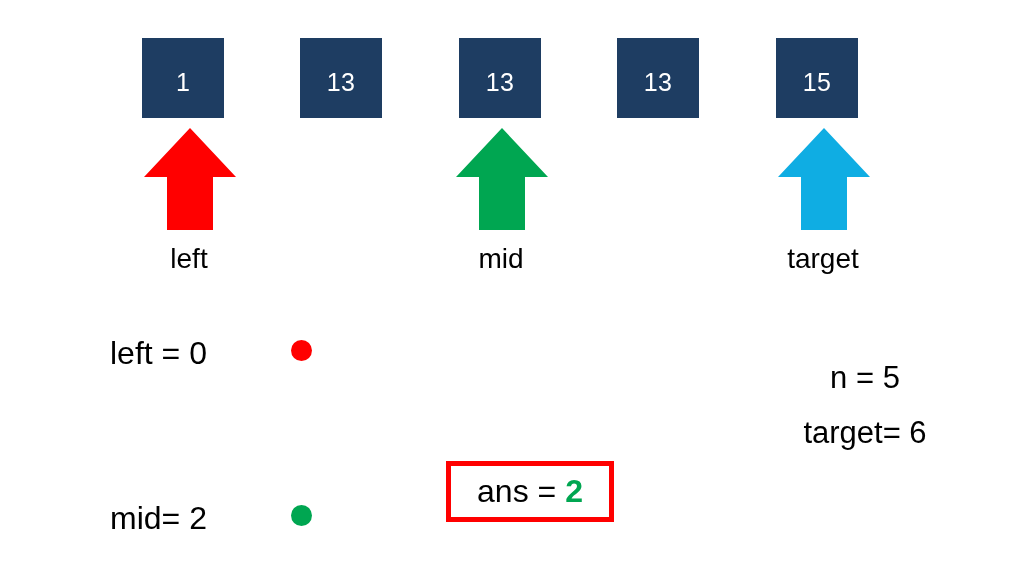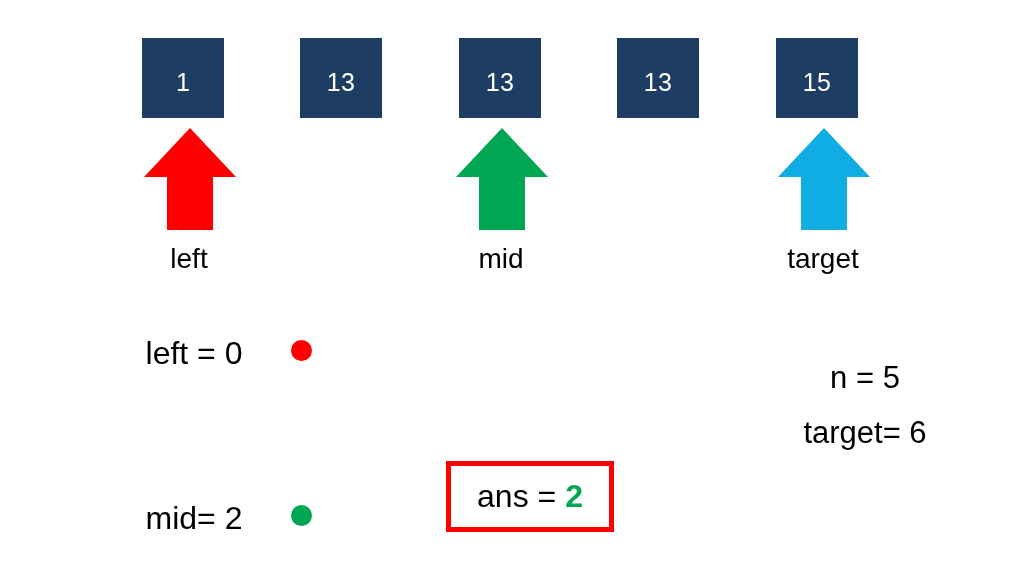--- a/index.html
+++ b/index.html
@@ -69,21 +69,21 @@
   .legend-row {
     position: absolute;
     height: 40px;
     display: flex;
     align-items: center;
   }
   .legend-row .legend-text {
     font-size: 32px;
     color: #000000;
     line-height: 1;
-    text-align: center;
+    text-align: left;
     width: 168px;
     white-space: pre;
     margin-top: 6px;
   }
   .legend-row .legend-dot {
     width: 21px;
     height: 21px;
     border-radius: 50%;
     margin-left: 13px;
     flex: 0 0 auto;
@@ -99,21 +99,21 @@
     text-align: center;
     width: 260px;
   }
 
   
   #answer-box {
     position: absolute;
     left: 446px;
     top: 461px;
     width: 168px;
-    height: 71px;
+    height: 61px;
     box-sizing: border-box;
     border: 5px solid #FF0000;
     background: #ffffff;
     display: flex;
     align-items: center;
     justify-content: center;
   }
   #answer-box .ans-label {
     font-size: 32px;
     color: #000000;

